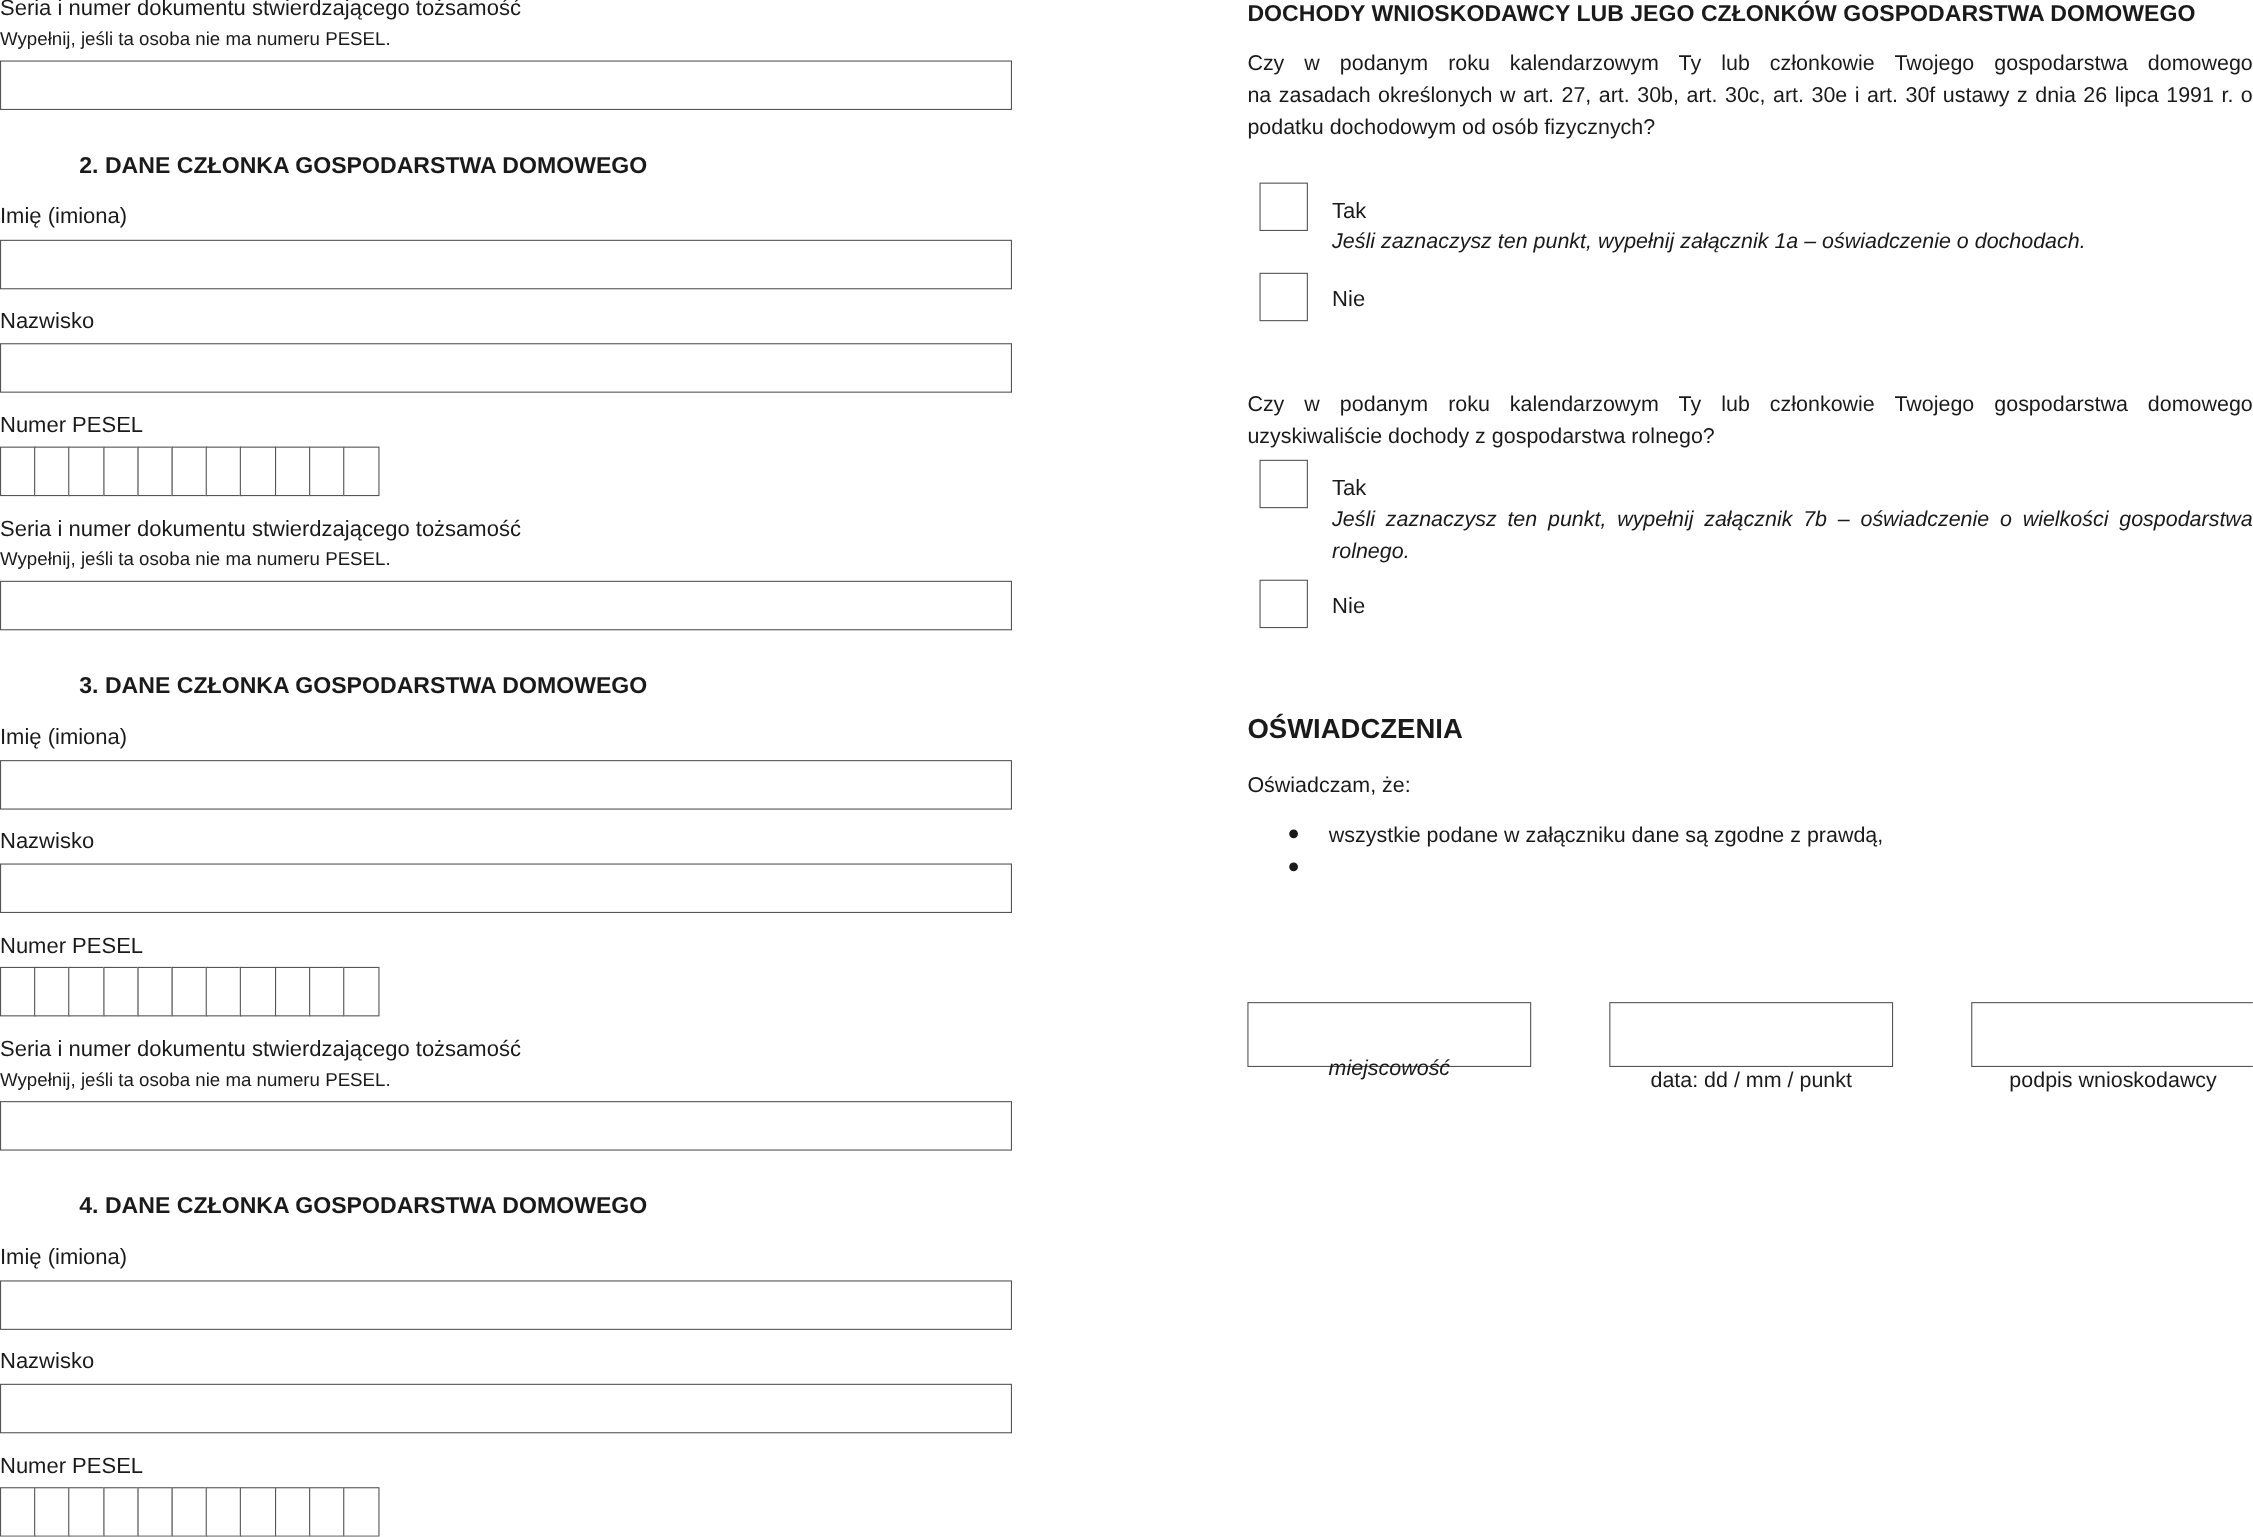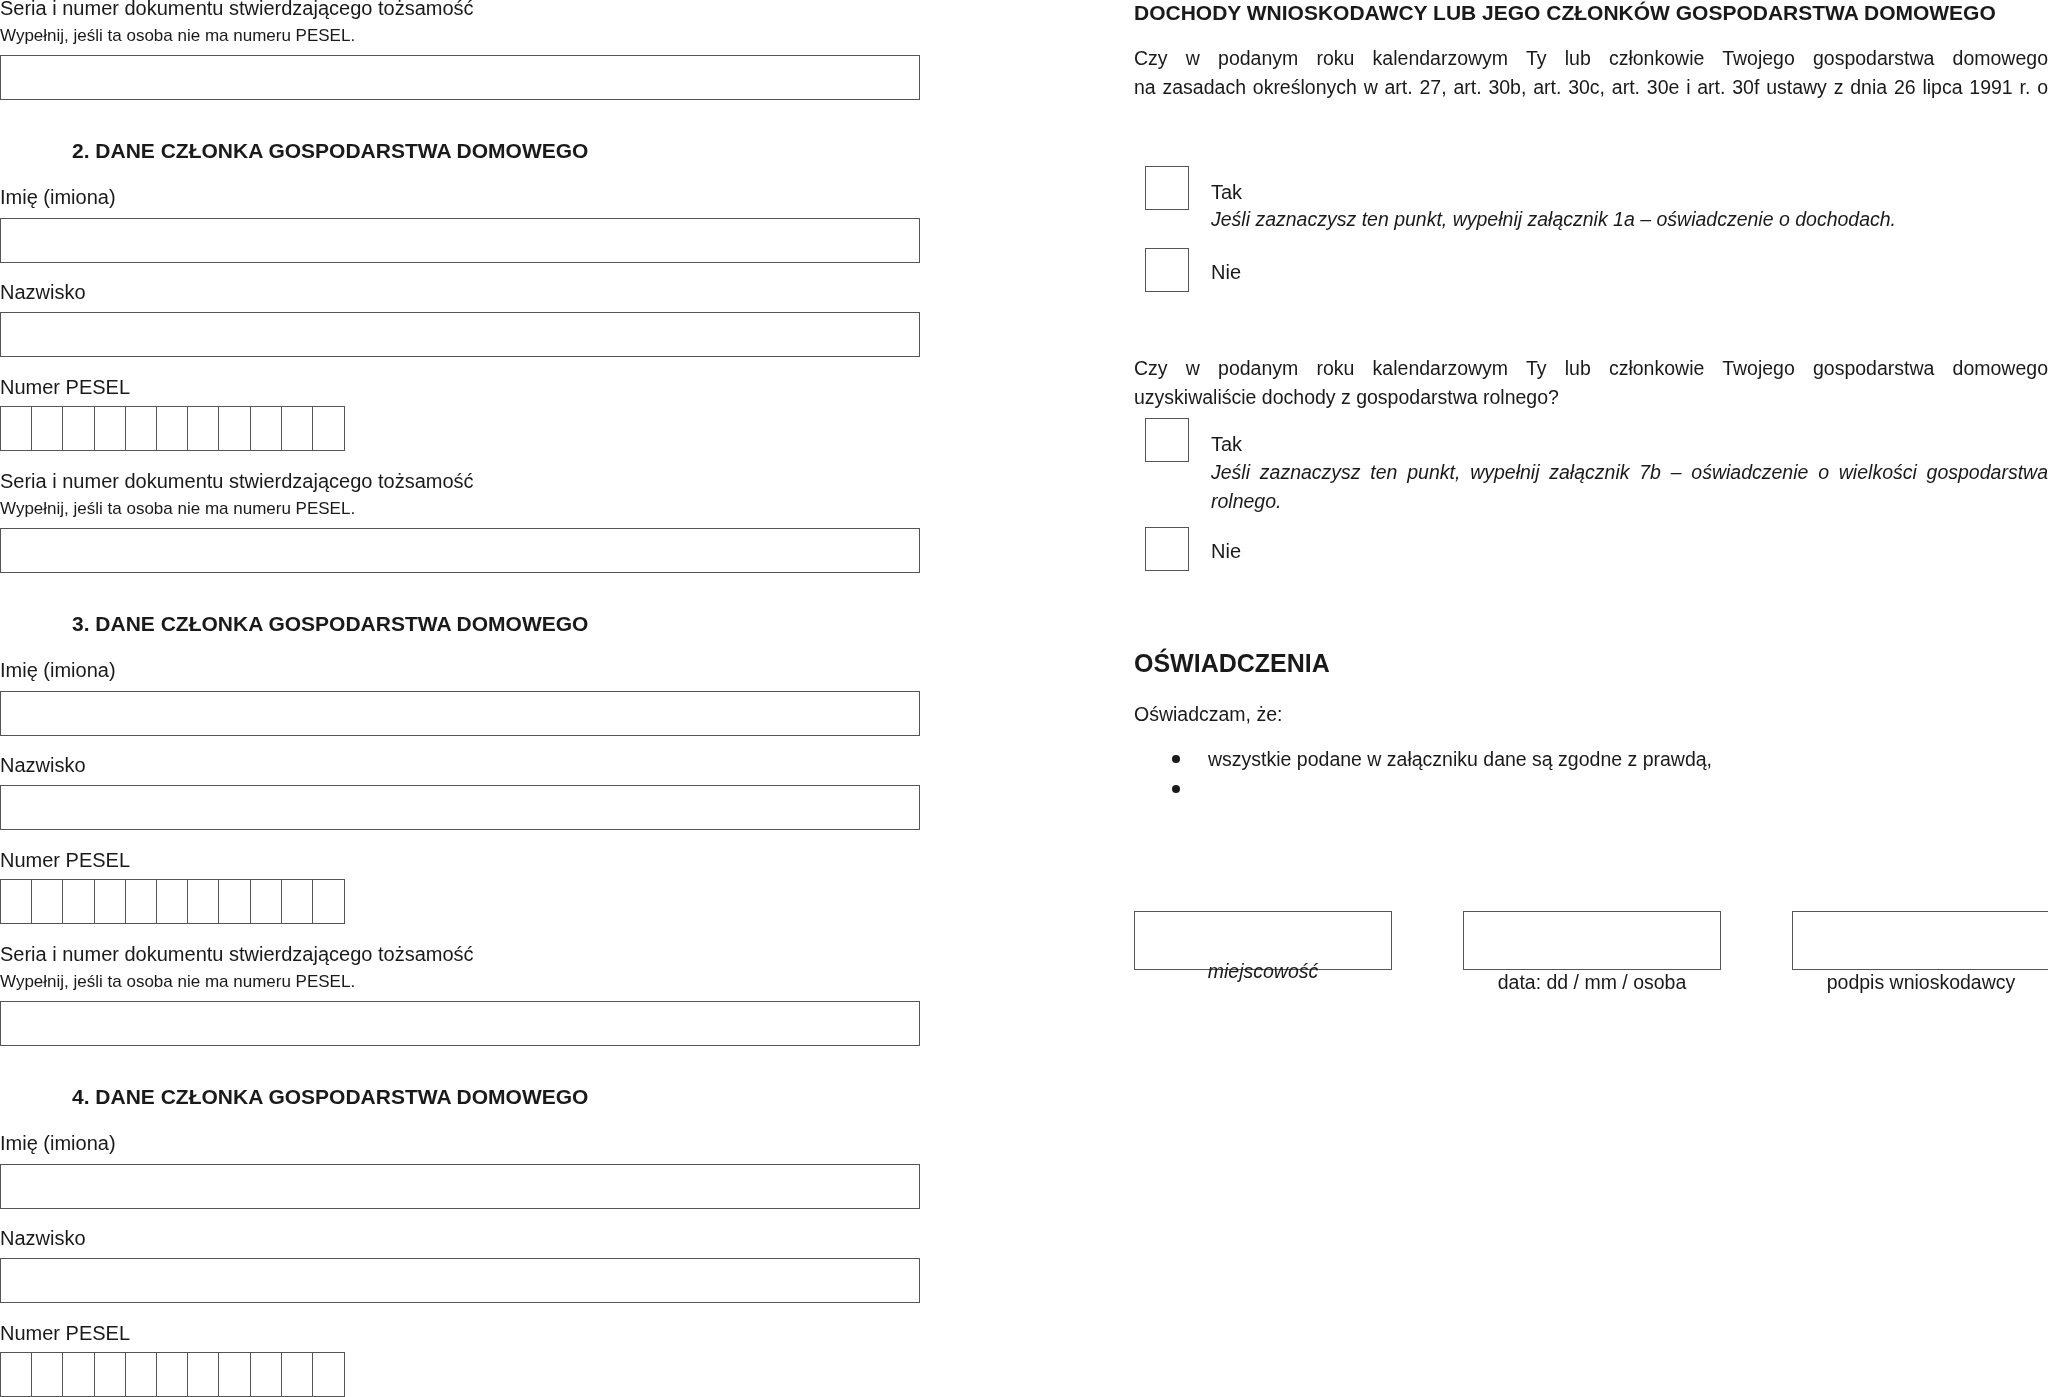--- a/index.html
+++ b/index.html
@@ -99,20 +99,21 @@
     <div class="cell"></div>
   </div>
 </div>
 
 <div>
   <div class="abs heading" style="left:1134px;top:0px;">DOCHODY WNIOSKODAWCY LUB JEGO CZŁONKÓW GOSPODARSTWA DOMOWEGO</div>
 
   <div class="abs" style="left:1134px;top:44px;width:914px;">
     <div class="para para-just">Czy w podanym roku kalendarzowym Ty lub członkowie Twojego gospodarstwa domowego</div>
     <div class="para para-just" style="white-space:nowrap;">na zasadach określonych w art. 27, art. 30b, art. 30c, art. 30e i art. 30f ustawy z dnia 26 lipca 1991 r. o</div>
+    <div class="para">podatku dochodowym od osób fizycznych?</div>
   </div>
   <div class="abs checkbox" style="left:1145px;top:166px;"></div>
   <div class="abs label" style="left:1211px;top:180px;">Tak</div>
   <div class="abs label italic" style="left:1211px;top:207px;font-size:19.5px;">Jeśli zaznaczysz ten punkt, wypełnij załącznik 1a – oświadczenie o dochodach.</div>
   <div class="abs checkbox" style="left:1145px;top:248px;"></div>
   <div class="abs label" style="left:1211px;top:260px;">Nie</div>
 
   <div class="abs" style="left:1134px;top:354px;width:914px;">
     <div class="para para-just">Czy w podanym roku kalendarzowym Ty lub członkowie Twojego gospodarstwa domowego</div>
     <div class="para">uzyskiwaliście dochody z gospodarstwa rolnego?</div>
@@ -130,17 +131,17 @@
   <div class="abs label" style="left:1134px;top:702px;font-size:19.5px;">Oświadczam, że:</div>
   <div class="abs" style="left:1172px;top:744px;">
     <div class="bullet"><span class="dot"></span><span>wszystkie podane w załączniku dane są zgodne z prawdą,</span></div>
     <div class="bullet"><span class="dot"></span></div>
   </div>
 
   <div class="abs field" style="left:1134px;top:911px;width:258px;height:59px;"></div>
   <div class="abs caption" style="left:1134px;top:960px;width:258px;font-style:italic;">miejscowość</div>
 
   <div class="abs field" style="left:1463px;top:911px;width:258px;height:59px;"></div>
-  <div class="abs caption" style="left:1463px;top:971px;width:258px;">data: dd / mm / osoba</div>
+  <div class="abs caption" style="left:1463px;top:971px;width:258px;">data: dd / mm / punkt</div>
 
   <div class="abs field" style="left:1792px;top:911px;width:270px;height:59px;"></div>
   <div class="abs caption" style="left:1792px;top:971px;width:258px;">podpis wnioskodawcy</div>
 </div>
 
 </body></html>

